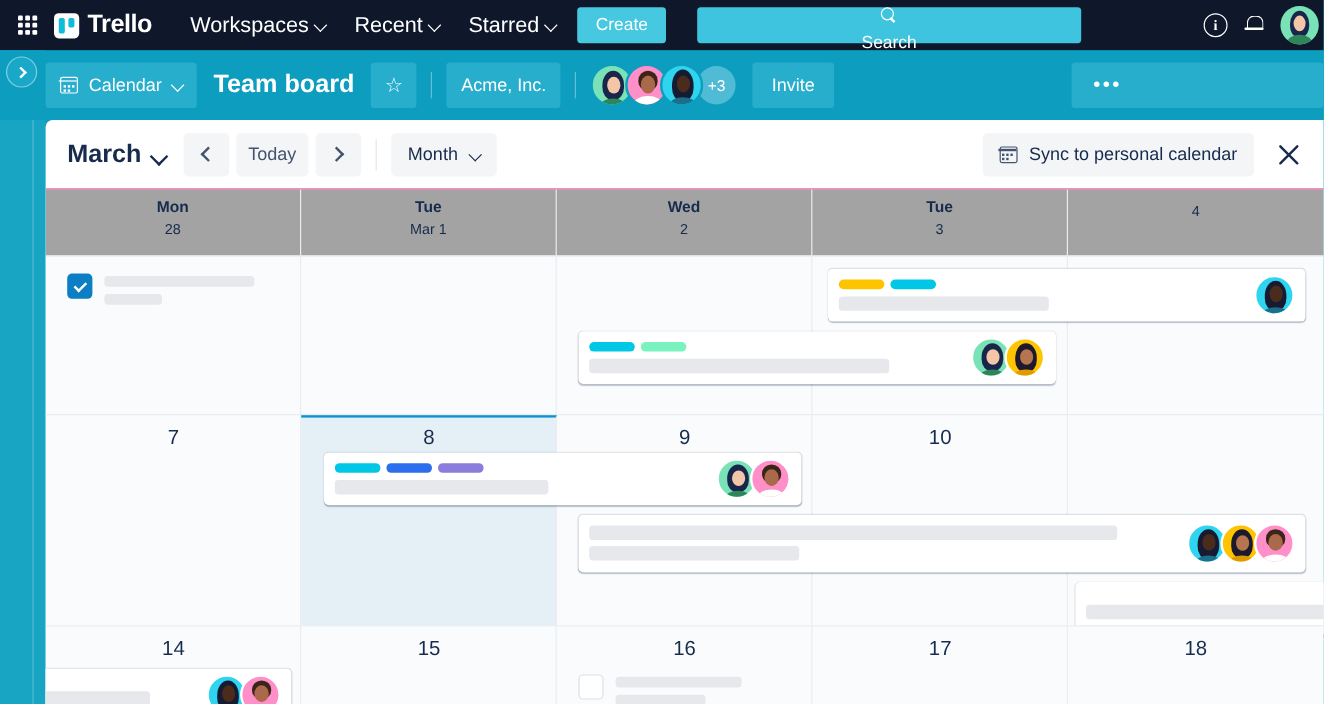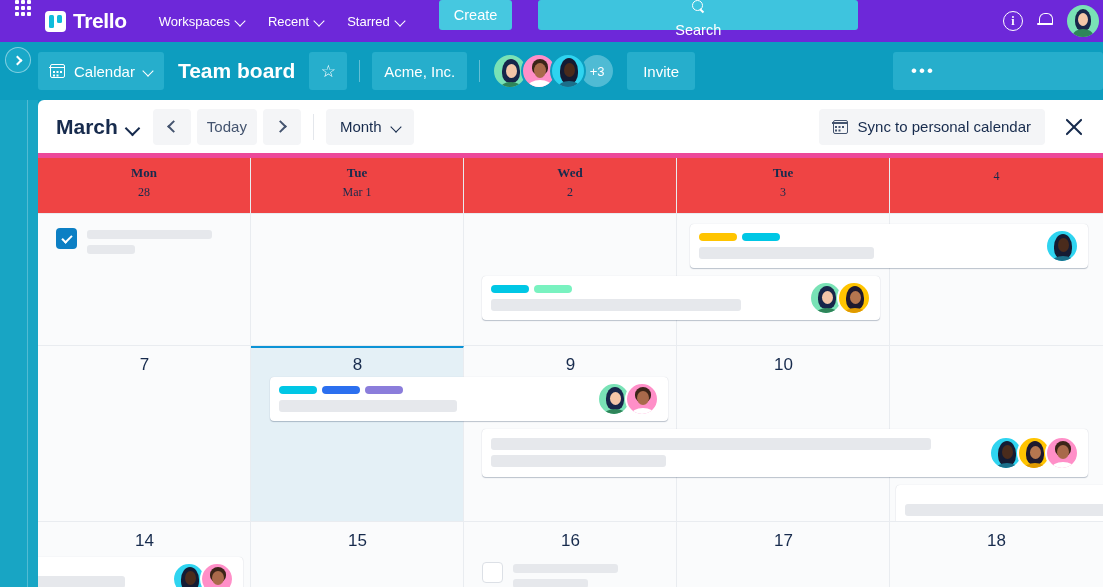--- a/index.html
+++ b/index.html
@@ -7,22 +7,22 @@
     width: 1103px; height: 587px;
     font-family: "Liberation Sans", sans-serif;
     overflow: hidden;
     background: #0D9DBF;
   }
 
   
   .topnav {
     position: absolute; top: 0; left: 0;
     width: 1103px; height: 42px;
-    background: #6d28d9;
-    display: flex; 
+    background: #0f172a;
+    display: flex; align-items: center;
     color: #ffffff;
   }
   .grid-icon {
     width: 16px; height: 16px;
     margin-left: 15px; margin-right: 14px;
     display: grid;
     grid-template-columns: repeat(3, 4px);
     grid-template-rows: repeat(3, 4px);
     gap: 2px;
     flex: none;
@@ -37,36 +37,36 @@
     width: 21px; height: 21px; background: #fff; border-radius: 4px;
     position: relative; flex: none;
   }
   .brand-mark::before, .brand-mark::after {
     content: ""; position: absolute; background: #0FBCDB; border-radius: 1.5px;
   }
   .brand-mark::before { left: 4px; top: 4px; width: 5px; height: 13px; }
   .brand-mark::after  { left: 12px; top: 4px; width: 5px; height: 8px; }
 
   .nav-item {
-    font-size: 13px; color: #ffffff;
+    font-size: 18px; color: #ffffff;
     padding: 0 12px; height: 42px;
     display: flex; align-items: center; gap: 6px;
     white-space: nowrap;
   }
   .chev { display:inline-block; width: 8px; height: 8px; position: relative; }
   .chev::after {
     content:""; position:absolute; left:0; top:0;
     width: 7px; height: 7px;
     border-right: 1.8px solid currentColor; border-bottom: 1.8px solid currentColor;
     transform: rotate(45deg);
   }
   .create-btn {
     background: #46C8E0; color: #fff; font-size: 14.5px;
     height: 30px; padding: 0 15px; border-radius: 3px;
-    display: flex; align-items: center; margin-left: 23px;
+    display: flex; align-items: center; margin-left: 6px;
   }
   .search-box {
     margin-left: 26px;
     width: 320px; height: 30px; border-radius: 3px;
     background: #3EC4DE;
     display: flex; align-items: center; gap: 9px; padding: 0 10px; flex-direction: column;
   }
   .search-icon { width: 13px; height: 13px; position: relative; flex:none; }
   .search-icon::before {
     content:""; position:absolute; left:0; top:0; width: 9px; height: 9px;
@@ -165,21 +165,21 @@
   }
 
   
   .calpanel {
     position:absolute; left: 38px; top: 100px; width: 1065px; height: 487px;
     background: #ffffff; border-top-left-radius: 6px;
     overflow: hidden;
   }
   .caltoolbar {
     height: 58px; display:flex; align-items:center; padding: 0 18px;
-    border-bottom: 5px solid #ec4899;
+    border-bottom: 1px solid #ec4899;
   }
   .month-sel { display:flex; align-items:center; gap: 9px; font-size: 21px; font-weight:bold; color:#172B4D; }
   .month-sel .chev::after { border-color:#172B4D; border-width: 2px; width:9px;height:9px; }
   .nav-group { display:flex; align-items:center; gap: 6px; margin-left: 18px; }
   .sq-btn {
     height: 36px; min-width: 38px; background:#F4F5F7; border-radius: 4px;
     display:flex; align-items:center; justify-content:center;
     color:#44546F; font-size: 15px; padding: 0 10px;
   }
   .arrow-l, .arrow-r { width:9px;height:9px; border-top:2px solid #44546F; border-right:2px solid #44546F; }
@@ -202,21 +202,21 @@
   .close-x { margin-left: 18px; width: 22px; height: 22px; position:relative; }
   .close-x::before, .close-x::after {
     content:""; position:absolute; left: 0; top: 10px; width: 22px; height: 2px; background:#172B4D; border-radius:1px;
   }
   .close-x::before { transform: rotate(45deg); }
   .close-x::after  { transform: rotate(-45deg); }
 
   
   .weekhead {
     display: grid; grid-template-columns: repeat(5, 1fr);
-    height: 55px; background:#ef4444;font-family:Liberation Serif, serif;
+    height: 55px; background:#a3a3a3;
   }
   .dh { border-right: 1px solid #E9ECF0; text-align:center; padding-top: 7px; }
   .dh:last-child { border-right: none; }
   .dh .dow { font-size: 13px; font-weight: bold; color:#172B4D; }
   .dh .dnum { font-size: 12px; color:#172B4D; margin-top: 4px; }
 
   .weekrow {
     position: relative; border-top: 1px solid #E9ECF0;
     background:#FAFBFC;
   }

